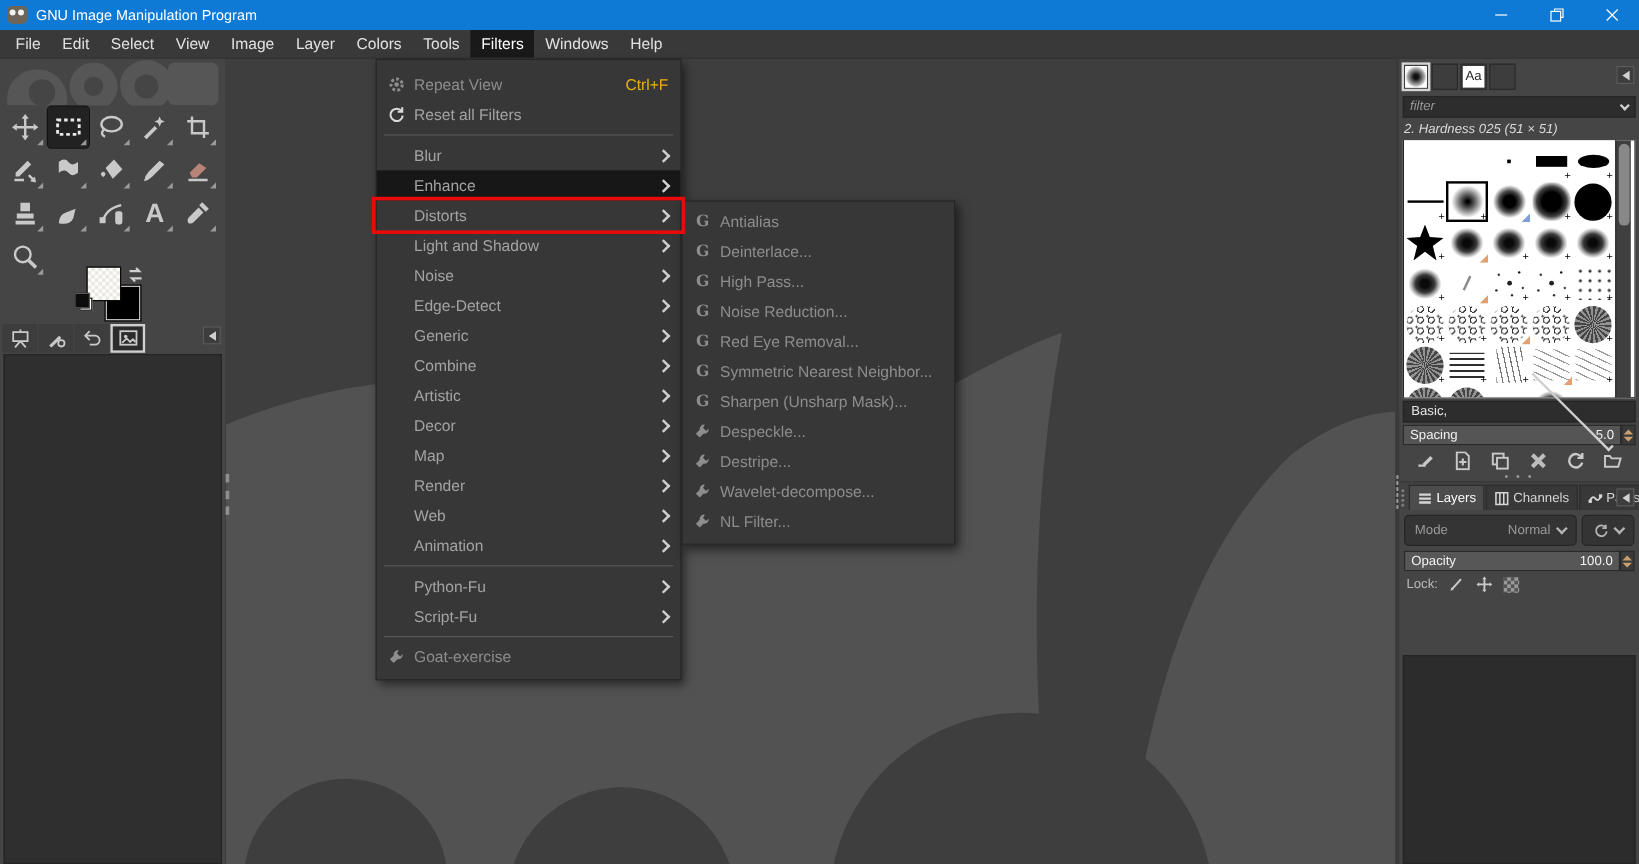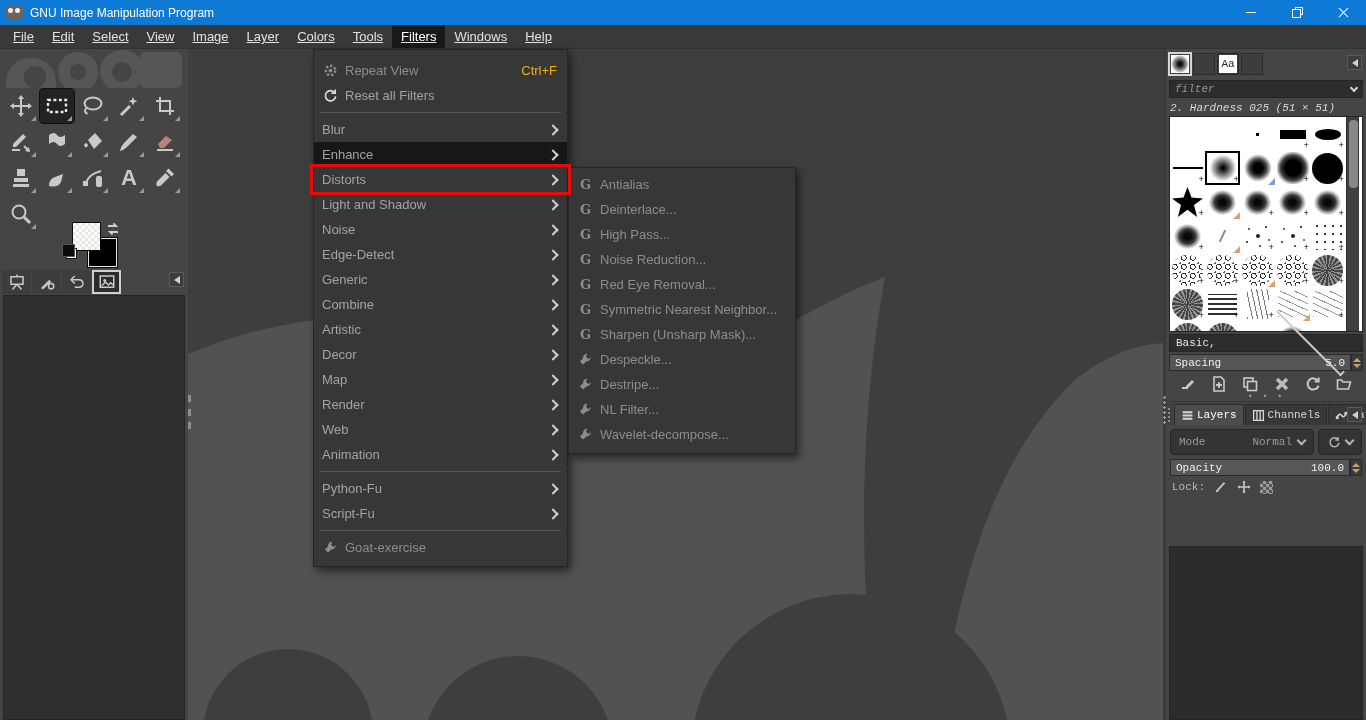--- a/index.html
+++ b/index.html
@@ -10,29 +10,29 @@
   .titlebar { height:25px; background:#0e7ad6; display:flex; align-items:center; color:#fff; font-size:12px; }
   .titlebar .appicon { width:17px; height:15px; margin:0 7px 0 6px; background:#6d6558; border-radius:4px 4px 5px 5px; position:relative; flex:0 0 auto; }
   .titlebar .appicon:before { content:""; position:absolute; left:2px; top:3px; width:5px; height:5px; border-radius:50%; background:#f2f2f2; box-shadow:7px 0 0 #f2f2f2; }
   .titlebar .title { flex:1 1 auto; }
   .winbtn { width:46px; height:25px; display:flex; align-items:center; justify-content:center; position:relative; }
   .winbtn.min:before { content:""; width:10px; height:1px; background:#fff; }
   .winbtn.close:before, .winbtn.close:after { content:""; position:absolute; width:13px; height:1px; background:#fff; }
   .winbtn.close:before { transform:rotate(45deg); } .winbtn.close:after { transform:rotate(-45deg); }
 
   
-  .menubar { height:24px; background:#393939; display:flex; align-items:stretch; font-size:13px; color:#e2e2e2; padding-left:4px; border-bottom:1px solid #323232;text-decoration:underline; }
+  .menubar { height:24px; background:#393939; display:flex; align-items:stretch; font-size:13px; color:#e2e2e2; padding-left:4px; border-bottom:1px solid #323232; }
   .menubar .mitem { padding:4px 9px 0; cursor:default; }
   .menubar .mitem.active { background:#191919; color:#fff; }
 
   
   .main { display:flex; height:671px; }
   .toolbox { width:188px; background:#454545; position:relative; flex:0 0 auto; }
   .canvas  { flex:1 1 auto; position:relative; background:#3e3e3e; overflow:hidden; }
-  .rightcol { width:203px; flex:0 0 auto; background:#454545; border-left:3px solid #3a3a3a; position:relative; font-size:11px;font-family:Liberation Mono, monospace; }
+  .rightcol { width:203px; flex:0 0 auto; background:#454545; border-left:3px solid #3a3a3a; position:relative; font-size:11px; }
 
   
   .logo-bits { position:absolute; top:1px; left:0; width:188px; height:38px; overflow:hidden; }
   .logo-bits .b { position:absolute; background:#565656; }
 
   
   .toolgrid { position:absolute; top:39px; left:3px; width:180px; display:flex; flex-wrap:wrap; }
   .tool { width:34px; height:34px; margin:1px; display:flex; align-items:center; justify-content:center; border-radius:3px; position:relative; }
   .tool.active { background:#222; outline:1px solid #111; }
   .tool svg { width:24px; height:24px; }
@@ -69,21 +69,21 @@
   #filters-menu { left:313px; top:49px; width:255px; padding:8px 0 6px; }
   #enhance-submenu { left:568px; top:167px; width:228px; padding:4px 0 6px; z-index:41; }
   .mrow { height:25px; display:flex; align-items:center; padding:0 10px 0 8px; position:relative; }
   .mrow .mico { width:17px; height:17px; margin-right:6px; flex:0 0 auto; display:flex; align-items:center; justify-content:center; }
   .mrow .mico svg { width:15px; height:15px; }
   .mrow .gegl { font-size:13px; font-weight:bold; color:#8d8d8d; font-family:"DejaVu Serif", serif; }
   .mrow .mlabel { flex:1 1 auto; color:#a3a3a3; white-space:nowrap; }
   .mrow.disabled .mlabel { color:#8d8d8d; }
   .mrow .mshort { color:#eab308; margin-left:12px; }
   .mrow .chev { width:8px; height:8px; border-right:2px solid #cfcfcf; border-top:2px solid #cfcfcf; transform:rotate(45deg); margin-left:10px; flex:0 0 auto; }
-  .mrow.noicon .mlabel { }
+  .mrow.noicon .mlabel { margin-left:23px; }
   .mrow.hl { background:#171717; }
   .msep { height:1px; background:#585858; margin:4px 6px; }
   #annotation-box { position:absolute; left:310px; top:164px; width:261px; height:31px; border:3px solid #e80b0b; z-index:50; pointer-events:none; }
 
   
   .rp-tabs { display:flex; align-items:center; padding:4px 3px 3px; position:relative; }
   .rp-tab { width:22px; height:22px; margin-right:2px; border:1px solid #2a2a2a; display:flex; align-items:center; justify-content:center; font-size:11px; background:#3d3d3d; }
   .rp-tab.sel { outline:2px solid #d5d5d5; outline-offset:-1px; }
   .rp-tab .dotbrush { width:18px; height:18px; background:radial-gradient(circle, #111 15%, #aaa 55%, #fff 70%), #fff; }
   .rp-tab .aa { background:#fff; color:#222; width:18px; height:18px; font-size:11px; display:flex; align-items:center; justify-content:center; }
@@ -868,24 +868,24 @@
         </svg>
       </span>
       <span class="mlabel">Destripe...</span>
     </div>
     <div class="mrow disabled">
       <span class="mico">
         <svg viewBox="0 0 16 16">
           <path d="M10 2a4 4 0 0 0-4.6 4.6L2 10l3.4 3.4 3.4-3.4A4 4 0 0 0 13.4 5.4L11.2 7.6 8.4 4.8z" fill="#8d8d8d"></path>
         </svg>
       </span>
-      <span class="mlabel">NL Filter...</span>
+      <span class="mlabel">Wavelet-decompose...</span>
     </div>
     <div class="mrow disabled">
       <span class="mico">
         <svg viewBox="0 0 16 16">
           <path d="M10 2a4 4 0 0 0-4.6 4.6L2 10l3.4 3.4 3.4-3.4A4 4 0 0 0 13.4 5.4L11.2 7.6 8.4 4.8z" fill="#8d8d8d"></path>
         </svg>
       </span>
-      <span class="mlabel">Wavelet-decompose...</span>
+      <span class="mlabel">NL Filter...</span>
     </div>
   </div>
 <div id="annotation-box"></div>
 
 </body></html>

